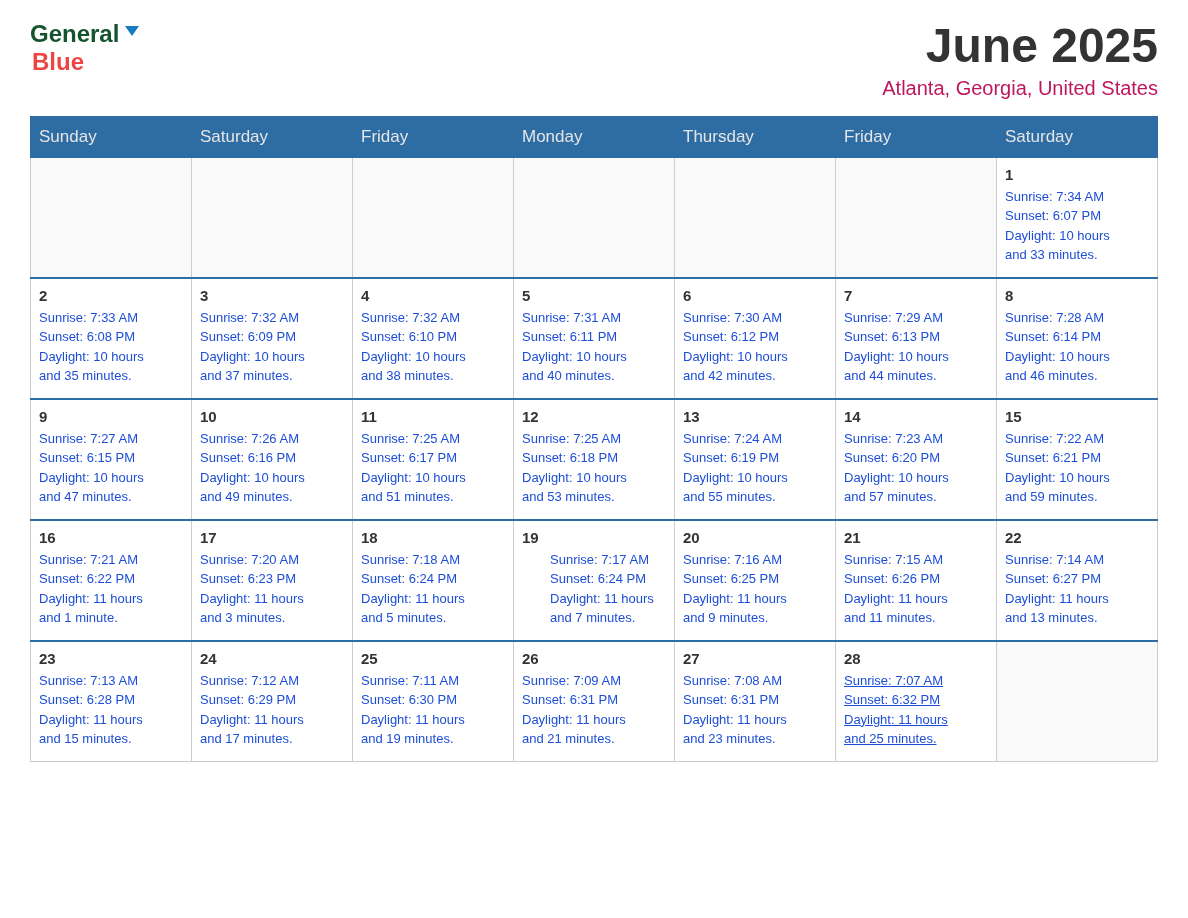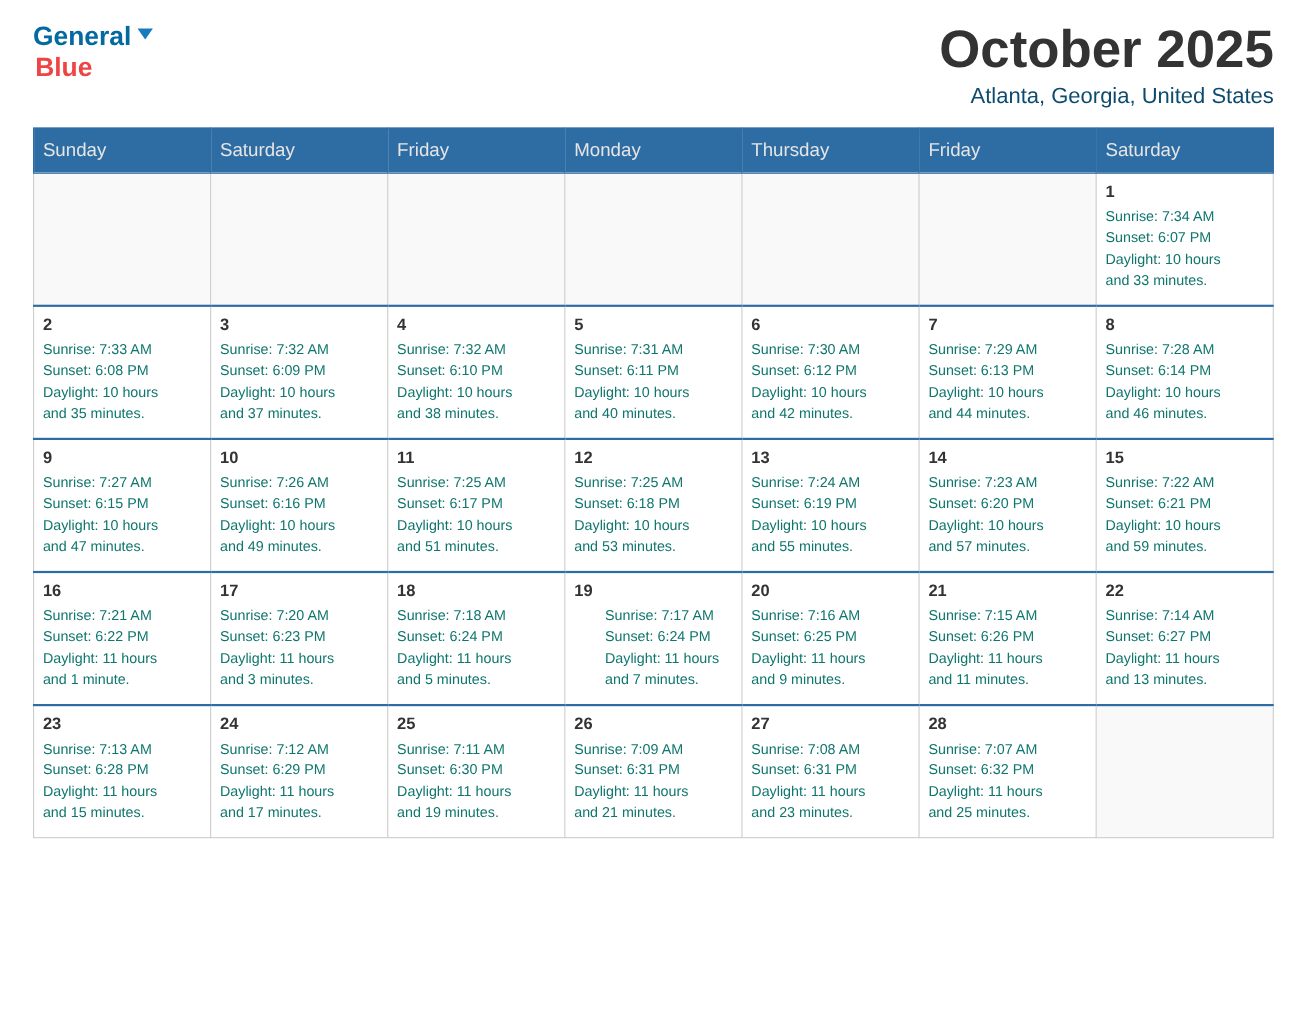--- a/index.html
+++ b/index.html
@@ -26,21 +26,21 @@
       text-align: right;
     }
     .month-title {
       font-size: 48px;
       font-weight: bold;
       color: #333;
       line-height: 1.1;
     }
     .location-title {
       font-size: 20px;
-      color: #0c4a6e;
+      color: #be185d;
       margin-top: 4px;
     }
     .calendar-table {
       width: 100%;
       border-collapse: collapse;
       border: 1px solid #ccc;
     }
     .calendar-table th {
       background-color: #2e6da4;
       color: #e5e5e5;
@@ -58,38 +58,38 @@
       min-height: 100px;
     }
     .day-number {
       font-size: 15px;
       font-weight: bold;
       color: #333;
       margin-bottom: 4px;
     }
     .day-info {
       font-size: 13px;
-      color: #0f766e;
+      color: #1d4ed8;
       line-height: 1.5;
     }
     .empty-cell {
       background: #f9f9f9;
     }
     tr:not(:last-child) td {
       border-bottom: 2px solid #2e6da4;
     }
     .logo-line1 {
       display: flex;
       align-items: center;
       gap: 0px;
     }
     .logo-general {
       font-size: 24px;
       font-weight: bold;
-      color: #0369a1;
+      color: #14532d;
     }
     .logo-triangle {
       display: inline-block;
       margin-left: 4px;
       margin-bottom: 2px;
     }
     .logo-blue {
       font-size: 24px;
       font-weight: bold;
       color: #ef4444;
@@ -105,21 +105,21 @@
       <span class="logo-general">General</span>
       <span class="logo-triangle">
         <svg width="18" height="18" viewBox="0 0 18 18">
           <polygon points="9,14 2,4 16,4" fill="#1a7abf"></polygon>
         </svg>
       </span>
     </div>
     <span class="logo-blue">Blue</span>
   </div>
   <div class="title-area">
-    <div class="month-title">October 2025</div>
+    <div class="month-title">June 2025</div>
     <div class="location-title">Atlanta, Georgia, United States</div>
   </div>
 </div>
 
 <table class="calendar-table">
   <thead>
     <tr>
 
     <th>Sunday</th>
         <th>Saturday</th>
@@ -330,21 +330,21 @@
         </td>
         <td>
           <div class="day-number">27</div>
           <div class="day-info" style="white-space: pre-line;">Sunrise: 7:08 AM
 Sunset: 6:31 PM
 Daylight: 11 hours
 and 23 minutes.</div>
         </td>
         <td>
           <div class="day-number">28</div>
-          <div class="day-info" style="white-space: pre-line;">Sunrise: 7:07 AM
+          <div class="day-info" style="white-space: pre-line; text-decoration: underline;">Sunrise: 7:07 AM
 Sunset: 6:32 PM
 Daylight: 11 hours
 and 25 minutes.</div>
         </td>
         <td class="empty-cell"></td>
       </tr>
     </tbody>
 </table>
 
 </body></html>

